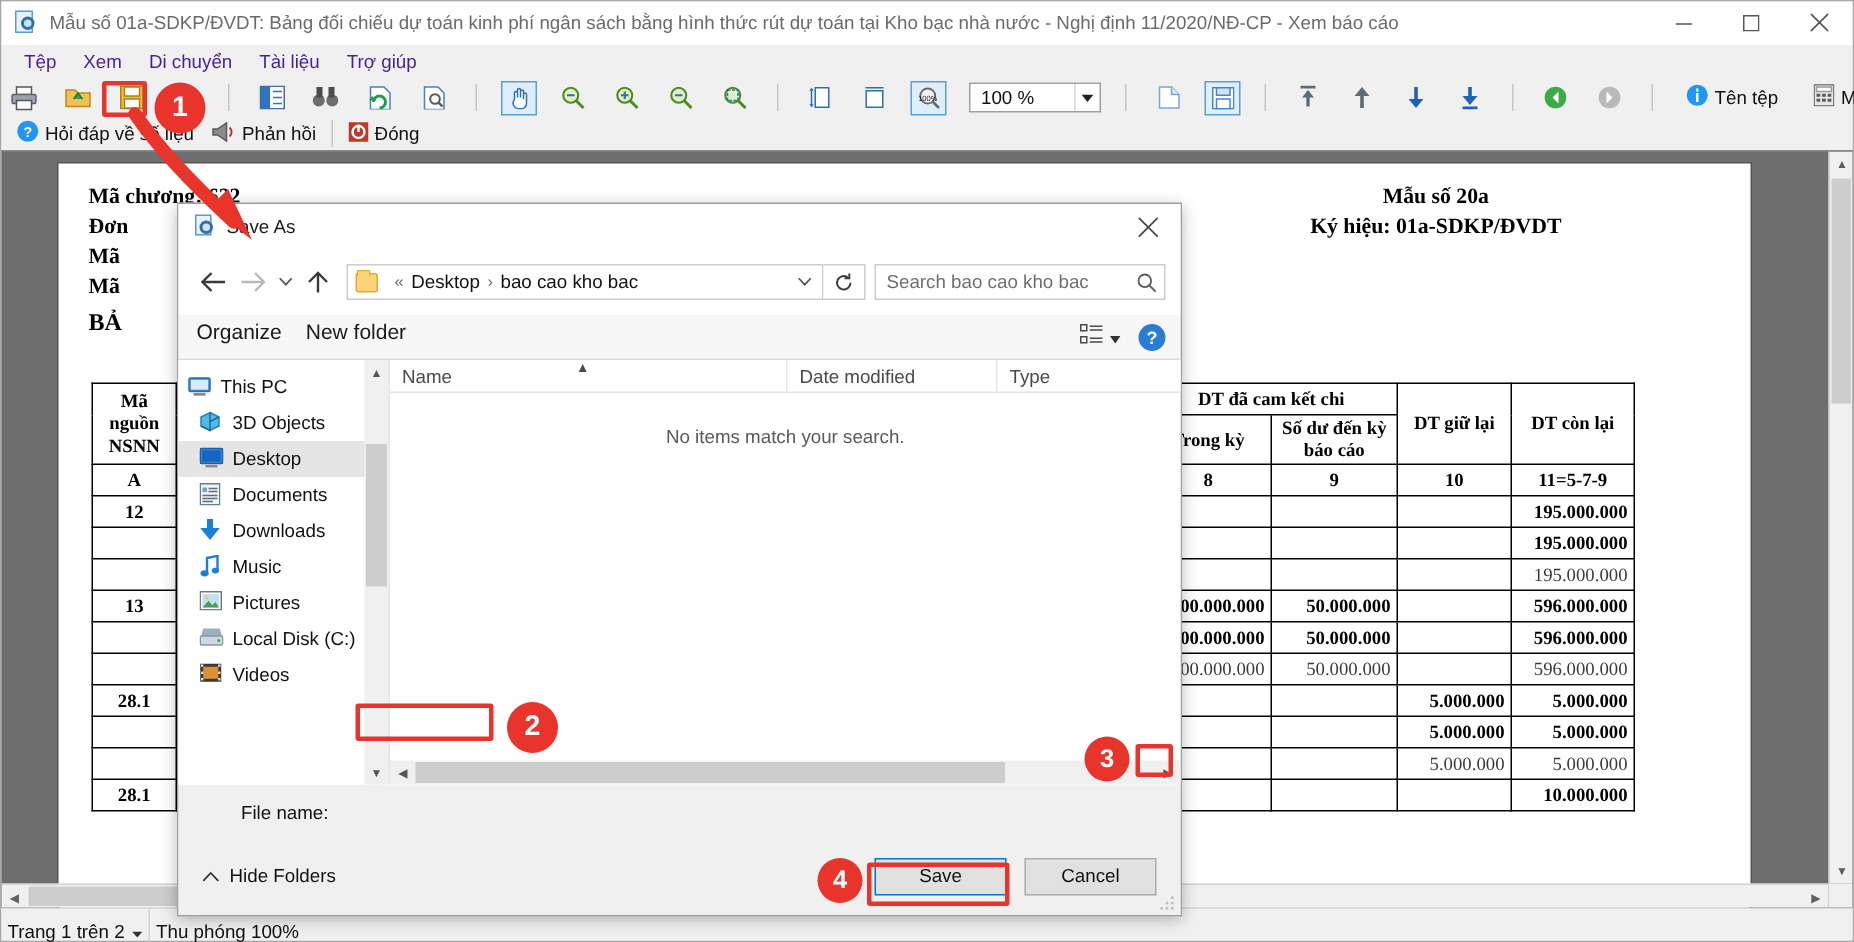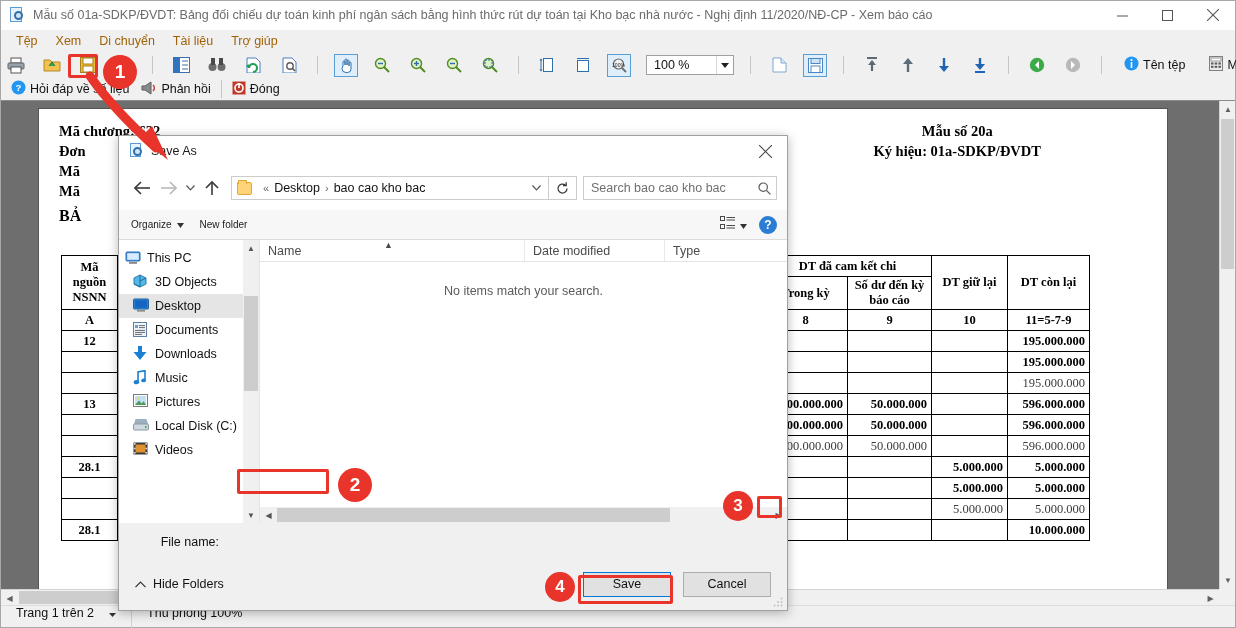--- a/index.html
+++ b/index.html
@@ -44,21 +44,21 @@
   .winbtn { width:45px; height:29px; display:flex; align-items:center; justify-content:center;
             color:#4a4a4a; font-size:13px; }
   .winbtn.close { }
   .winbtn svg { display:block; }
 
   
   .menubar {
     height:22px; background:#f0f0f0; display:flex; align-items:center;
     padding-left:6px; flex:none;
   }
-  .menu-item { padding:2px 9px; font-size:12.5px; color:#a16207; }
+  .menu-item { padding:2px 9px; font-size:12.5px; color:#4c1d95; }
 
   
   .toolbar {
     height:26px; background:#f0f0f0; display:flex; align-items:center;
     padding-left:3px; flex:none; gap:12px;
   }
   .tb {
     width:24px; height:23px; display:flex; align-items:center; justify-content:center;
     position:relative; flex:none;
   }
@@ -124,21 +124,21 @@
          align-items:center; justify-content:center; color:#606060; font-size:8px; }
   .hsb .lt { left:0; } .hsb .rt { right:0; }
   .hsb .thumb { position:absolute; top:1px; bottom:1px; left:18px; width:310px; background:#cdcdcd; }
   .corner { position:absolute; right:0; bottom:0; width:16px; height:16px; background:#f0f0f0; }
 
   
   .statusbar {
     height:22px; background:#f0f0f0; display:flex; align-items:center; flex:none;
     font-size:12.5px; color:#111; border-top:1px solid #dcdcdc;
   }
-  .sb-cell { padding:0 15px; display:flex; align-items:flex-start; gap:15px; height:22px; }
+  .sb-cell { padding:0 4px; display:flex; align-items:flex-end; gap:5px; height:22px; }
   .sb-sep { width:1px; height:22px; background:#d0d0d0; }
 
   
   #saveas {
     position:absolute; left:118px; top:135px; width:670px; height:476px;
     background:#f0f0f0; border:1px solid #a0a0a0;
     box-shadow:0 2px 10px rgba(0,0,0,.28);
     display:flex; flex-direction:column;
   }
   .dlg-title { height:30px; display:flex; align-items:center; background:#ffffff; flex:none; }
@@ -169,21 +169,21 @@
              display:flex; align-items:center; justify-content:center; flex:none; }
   .searchbox {
     width:194px; height:24px; margin-left:6px; border:1px solid #cccccc; background:#fff;
     display:flex; align-items:center; flex:none;
   }
   .searchbox .sv { flex:1; padding-left:7px; font-size:12.5px; color:#6f6f6f; white-space:nowrap; overflow:hidden; }
   .searchbox .si { width:24px; display:flex; align-items:center; justify-content:center; }
 
   .cmdbar { height:30px; background:#f7f7f7; border-bottom:1px solid #dcdcdc;
             display:flex; align-items:center; padding:0 10px; flex:none; }
-  .cmd { font-size:10px; color:#1b1b1b; display:flex; align-items:center; gap:5px; padding:0 8px; height:24px; }
+  .cmd { font-size:14px; color:#1b1b1b; display:flex; align-items:center; gap:5px; padding:0 8px; height:24px;flex-direction:column; }
   .cmd:first-child { padding-left:2px; }
   .viewbtn { margin-left:auto; display:flex; align-items:center; gap:4px; }
   .helpbtn { width:18px; height:18px; border-radius:50%; background:#2b7cd3; color:#fff;
              font-size:12px; font-weight:bold; display:flex; align-items:center; justify-content:center;
              margin-left:12px; }
 
   .body { flex:1; display:flex; background:#fff; min-height:0; position:relative; }
   .navpane { width:140px; background:#ffffff; position:relative; }
   .tree { padding-top:6px; }
   .titem { height:24px; display:flex; align-items:center; padding-left:14px; font-size:12.5px; color:#111; gap:6px; }

